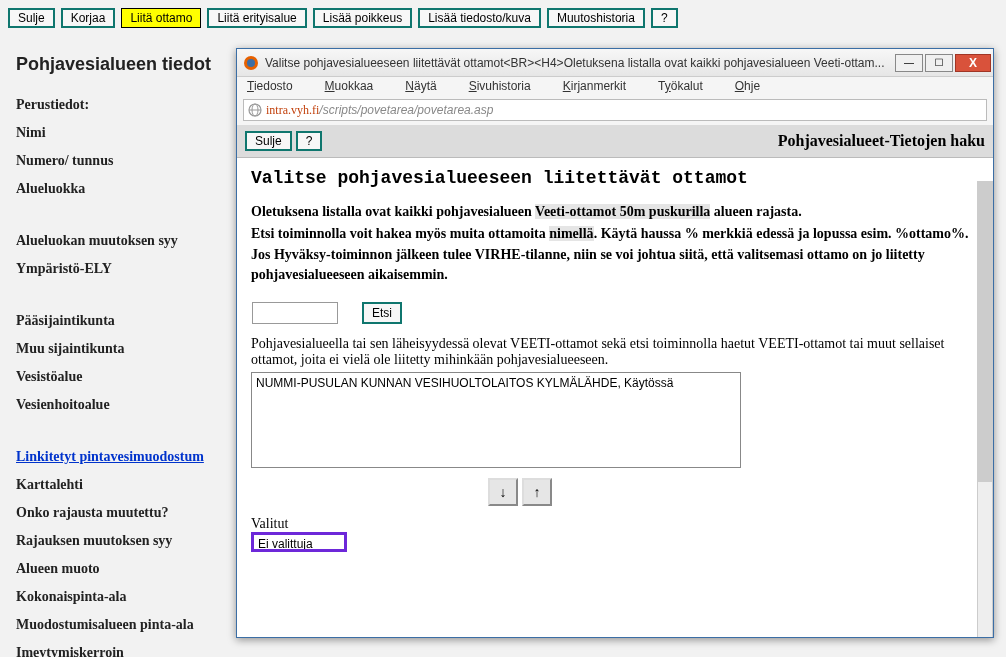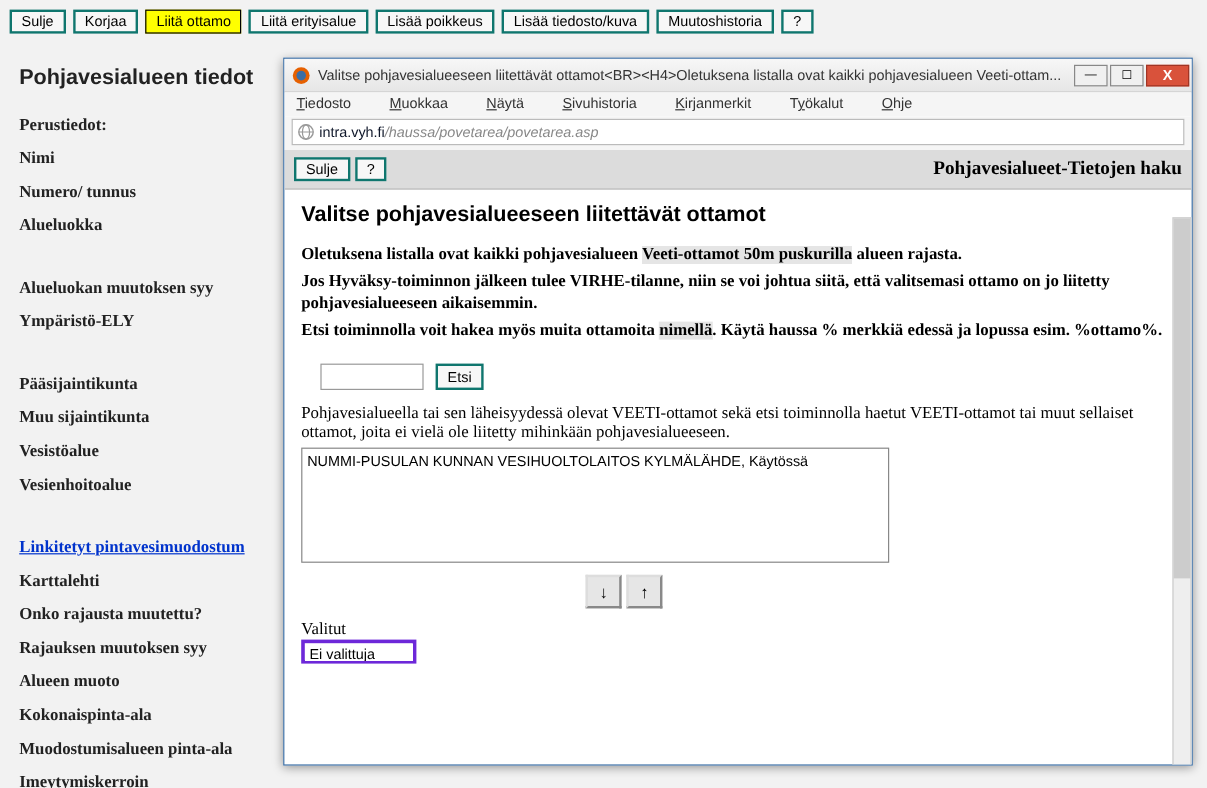--- a/index.html
+++ b/index.html
@@ -138,21 +138,21 @@
     align-items: center;
     height: 22px;
     padding: 0 4px;
     gap: 4px;
   }
   .url-text {
     font-size: 12px;
     color: #888;
     font-style: italic;
   }
-  .url-text .host { color: #0f172a; font-style: normal; }
+  .url-text .host { color: #c2410c; font-style: normal; font-family: Liberation Serif, serif; }
   .content {
     flex: 1;
     overflow: auto;
     padding: 6px 14px 10px 14px;
     position: relative;
   }
   .content-toolbar {
     background: #dcdcdc;
     margin: -6px -14px 10px -14px;
     padding: 6px 8px;
@@ -163,34 +163,34 @@
   .content-title {
     margin-left: auto;
     font-size: 16px;
     font-weight: bold;
     font-family: "Times New Roman", serif;
     text-align: center;
   }
   .section-title {
     font-size: 18px;
     font-weight: bold;
-    font-family: Liberation Sans, sans-serif;
+    font-family: Liberation Mono, monospace;
     margin: 10px 0 14px 0;
   }
   .para {
     font-size: 14px;
     font-family: "Times New Roman", serif;
     line-height: 1.4;
     margin: 2px 0;
   }
   .hl { background: #e5e5e5; }
   .search-row {
     display: flex;
-    gap: 10px;
-    margin: 18px 0 12px 16px;
+    gap: 24px;
+    margin: 18px 0 12px 1px;
   }
   .search-row input[type=text] {
     width: 86px;
     height: 22px;
     border: 1px solid #999;
     font-size: 12px;
     padding: 0 4px;
   }
   .desc {
     font-size: 14px;
@@ -323,41 +323,41 @@
     <span><span class="underline">O</span>hje</span>
   </div>
 
   <div class="urlbar">
     <div class="url-input-wrap">
       <svg class="globe-icon" viewBox="0 0 14 14">
         <circle cx="7" cy="7" r="6" fill="none" stroke="#999" stroke-width="1.2"></circle>
         <ellipse cx="7" cy="7" rx="3" ry="6" fill="none" stroke="#999" stroke-width="1"></ellipse>
         <line x1="1" y1="7" x2="13" y2="7" stroke="#999" stroke-width="1"></line>
       </svg>
-      <span class="url-text"><span class="host">intra.vyh.fi</span><span>/haussa/povetarea/povetarea.asp</span></span>
+      <span class="url-text"><span class="host">intra.vyh.fi</span><span>/scripts/povetarea/povetarea.asp</span></span>
     </div>
   </div>
 
   <div class="content">
     <div class="content-toolbar">
       <button class="btn">Sulje</button>
       <button class="btn" style="margin-left:4px">?</button>
       <span class="content-title">Pohjavesialueet-Tietojen haku</span>
     </div>
 
     <div class="section-title">Valitse pohjavesialueeseen liitettävät ottamot</div>
 
     <div class="para">
       <b><span>Oletuksena listalla ovat kaikki pohjavesialueen </span><span class="hl">Veeti-ottamot 50m puskurilla</span><span> alueen rajasta.</span></b>
     </div>
     <div class="para">
+      <b><span>Etsi toiminnolla voit hakea myös muita ottamoita </span><span class="hl">nimellä</span><span>. Käytä haussa % merkkiä edessä ja lopussa esim. %ottamo%.</span></b>
+    </div>
+    <div class="para">
       <b>Jos Hyväksy-toiminnon jälkeen tulee VIRHE-tilanne, niin se voi johtua siitä, että valitsemasi ottamo on jo liitetty pohjavesialueeseen aikaisemmin.</b>
-    </div>
-    <div class="para">
-      <b><span>Etsi toiminnolla voit hakea myös muita ottamoita </span><span class="hl">nimellä</span><span>. Käytä haussa % merkkiä edessä ja lopussa esim. %ottamo%.</span></b>
     </div>
 
     <div class="search-row">
       <input type="text" style="">
       <button class="btn">Etsi</button>
     </div>
 
     <div class="desc">Pohjavesialueella tai sen läheisyydessä olevat VEETI-ottamot sekä etsi toiminnolla haetut VEETI-ottamot tai muut sellaiset ottamot, joita ei vielä ole liitetty mihinkään pohjavesialueeseen.</div>
 
     <div class="listbox">

